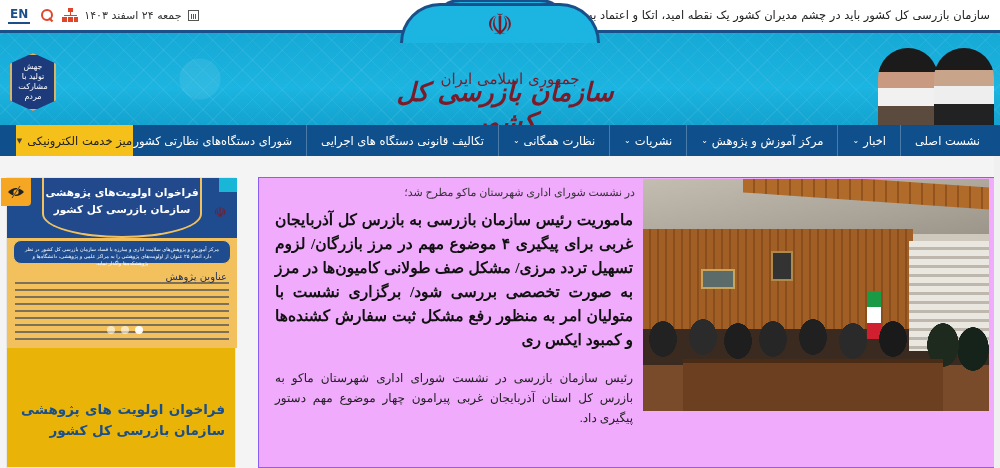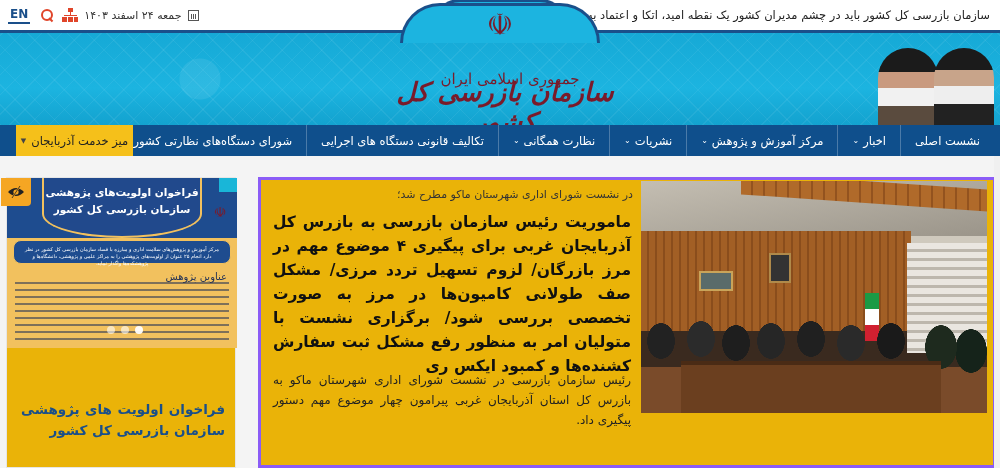--- a/index.html
+++ b/index.html
@@ -59,21 +59,21 @@
   .poster-lines { position: absolute; top: 104px; right: 8px; width: 214px; height: 62px; background: repeating-linear-gradient(180deg, rgba(30,46,85,0.55) 0 2px, transparent 2px 7px); }
   .poster-emblem { position: absolute; top: 26px; right: 6px; width: 22px; font-size: 14px; color: #7a1b2a; text-align: center; }
   .eye-btn { position: absolute; top: 0; left: -6px; width: 30px; height: 28px; background: #f5a623; display: flex; align-items: center; justify-content: center; cursor: pointer; border-radius: 0 0 4px 0; }
   .eye-btn svg { width: 18px; height: 14px; }
   .dots { position: absolute; top: 148px; left: 100px; display: flex; gap: 6px; }
   .dot { width: 8px; height: 8px; border-radius: 50%; background: rgba(255,255,255,0.6); cursor: pointer; }
   .dot.active { background: rgba(255,255,255,0.95); }
   .side-caption { position: absolute; top: 182px; left: 14px; width: 204px; font-size: 13.5px; font-weight: bold; color: #1a4f8a; direction: rtl; text-align: justify; text-align-last: right; line-height: 21px; cursor: pointer; margin-top: 39px; }
 
   
-  .news-card { position: absolute; top: 177px; left: 258px; width: 738px; height: 291px; background: #eab308; border: 3px solid #8b5cf6; }
+  .news-card { position: absolute; top: 177px; left: 258px; width: 738px; height: 291px; background: #f0abfc; border: 1px solid #8b5cf6; font-family: Liberation Serif, serif; }
   .news-img { position: absolute; top: 1px; right: 6px; width: 346px; height: 232px; overflow: hidden; cursor: pointer;
     background: linear-gradient(180deg, #3b2a1c 0 10%, #cfc9bd 10% 30%, #9a5a24 30% 62%, #3a2a1f 62% 80%, #7a4b2a 80% 100%); }
   .wood { position: absolute; left: 0; top: 50px; width: 270px; height: 100px; background: repeating-linear-gradient(90deg, #a25f25 0 6px, #8a4d1c 6px 8px); }
   .ceiling { position: absolute; left: 0; top: 0; width: 346px; height: 55px; background: linear-gradient(170deg, #c4beb2 0%, #9b958a 100%); }
   .ceiling-wood { position: absolute; left: 100px; top: 0; width: 246px; height: 22px; background: repeating-linear-gradient(90deg, #b06a2a 0 10px, #93531f 10px 12px); transform: skewY(4deg); }
   .blinds { position: absolute; right: 0; top: 62px; width: 80px; height: 110px; background: repeating-linear-gradient(180deg, #eae6e0 0 6px, #bdb7ad 6px 9px); }
   .portrait { position: absolute; left: 128px; top: 72px; width: 22px; height: 30px; background: #333; border: 2px solid #b08a4a; }
   .frame { position: absolute; left: 58px; top: 90px; width: 34px; height: 20px; background: #5a6b6a; border: 2px solid #c9a45a; }
   .flag { position: absolute; left: 224px; top: 112px; width: 14px; height: 48px; background: linear-gradient(180deg, #1b9a45 0 33%, #fff 33% 66%, #d02030 66%); }
   .people { position: absolute; left: 0; top: 140px; width: 346px; height: 60px; background:
@@ -115,20 +115,21 @@
 </div>
 
 <div class="banner">
   <div class="crown-cap"></div>
   <div class="banner-crown"></div>
   <div class="emblem">☫</div>
   <div class="logo-text-small">
     <div>جمهوری اسلامی ایران</div>
   </div>
   <div class="logo-text-main">سازمان بازرسی کل کشور</div>
+  <div class="slogan-badge">جهش تولید با مشارکت مردم</div>
   <div class="leaders">
     <div class="flag-ribbon"></div>
     <div class="leader l2"></div>
     <div class="leader l1"></div>
   </div>
 </div>
 
 <div class="nav">
   <div class="nav-item sep">
       <span>نشست اصلی</span>
@@ -153,21 +154,21 @@
       <span>تکالیف قانونی دستگاه های اجرایی</span>
     </div>
   <div class="nav-item sep">
       <span>شورای دستگاه‌های نظارتی کشور</span>
     </div>
   <div class="nav-item">
       <span>درباره ما</span>
       <span class="caret">⌄</span>
     </div>
   <div class="nav-cta">
-    <span>میز خدمت آذربایجان</span>
+    <span>میز خدمت الکترونیکی</span>
     <span class="caret">▼</span>
   </div>
 </div>
 
 <div class="side-card">
   <div class="poster">
     <div class="poster-head"></div>
     <div class="poster-arch"></div>
     <div class="poster-corner"></div>
     <div class="poster-title">

